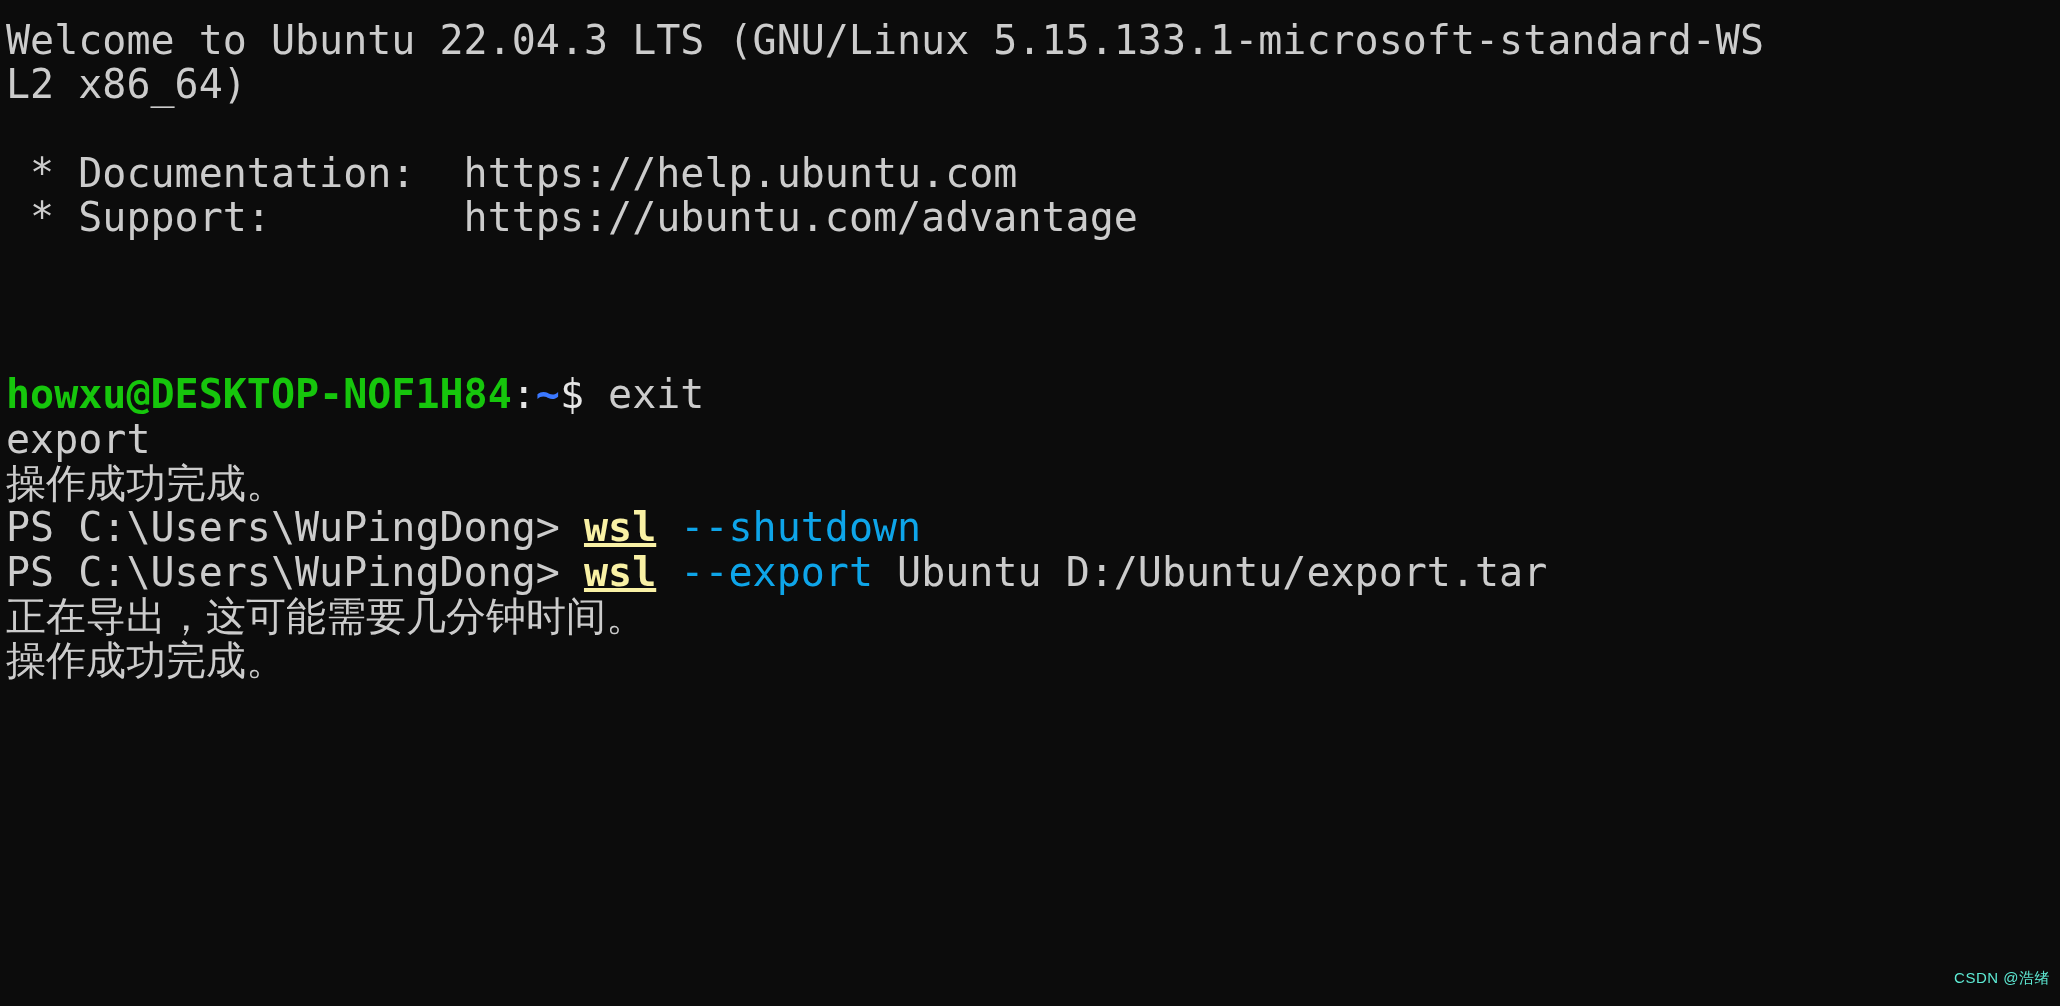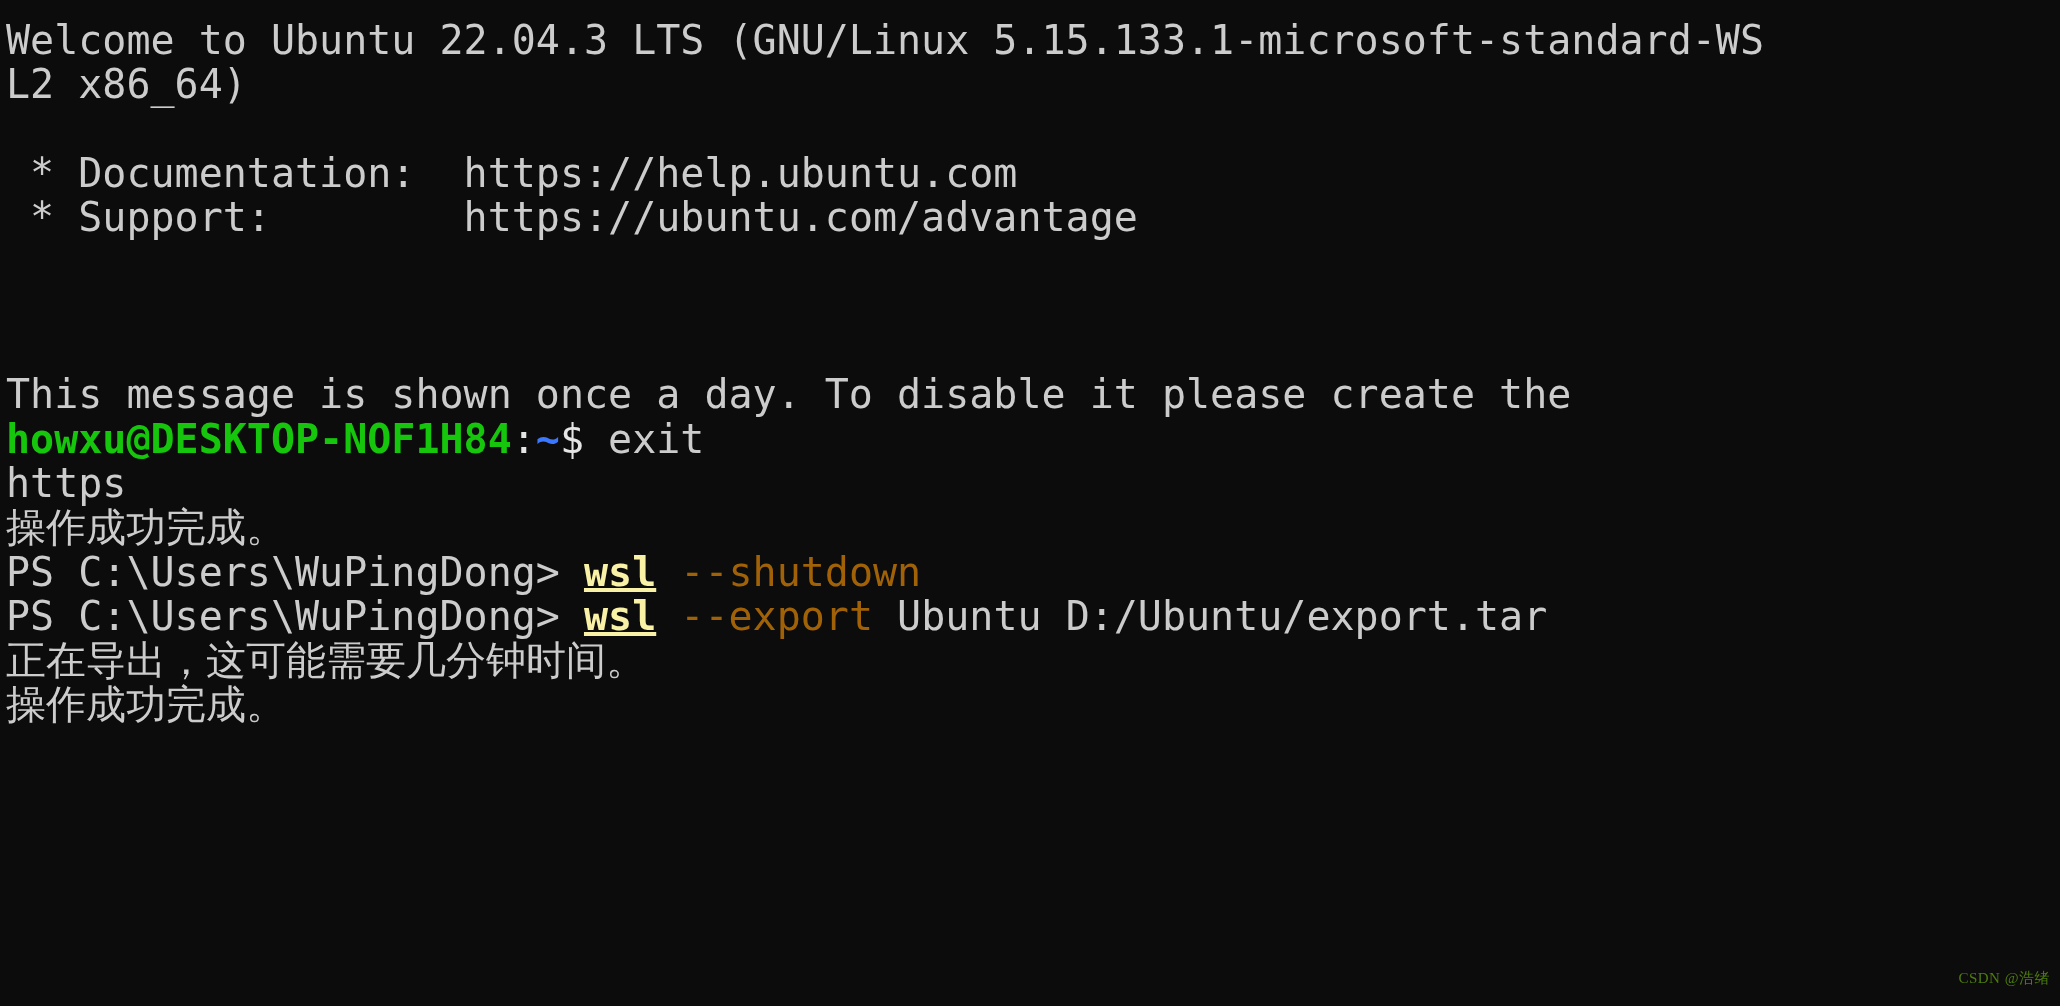--- a/index.html
+++ b/index.html
@@ -31,29 +31,29 @@
     color: transparent;
   }
   .cjk {
     font-family: Liberation Serif, serif;
     font-size: 40px;
   }
   .fg-default { color: #cccccc; }
   .fg-green   { color: #16c60c; font-weight: bold; }
   .fg-blue    { color: #3b78ff; font-weight: bold; }
   .fg-yellow  { color: #f9f1a5; font-weight: bold; text-decoration: underline; }
-  .fg-gray    { color: #a16207; }
+  .fg-gray    { color: #0ea5e9; }
   .fg-white   { color: #e5e5e5; }
   #watermark {
     position: absolute;
     right: 10px;
     bottom: 6px;
-    font-family: Liberation Serif, serif;
+    font-family: Liberation Sans, sans-serif;
     font-size: 15px;
-    color: #4d7c0f;
+    color: #5eead4;
     letter-spacing: 0.5px;
     white-space: pre;
   }
 </style>
 </head>
 <body>
 
 <div id="terminal">
 
   <div class="line"><span class="fg-default">Welcome to Ubuntu 22.04.3 LTS (GNU/Linux 5.15.133.1-microsoft-standard-WS</span></div>
@@ -66,26 +66,25 @@
 
 
   <div class="line"><span class="fg-default"> * Support:        </span><span class="fg-default">https://ubuntu.com/advantage</span></div>
 
   <div class="line blank"><span></span></div>
 
   <div class="line blank"><span></span></div>
 
   <div class="line blank"><span></span></div>
 
-  <div class="line"><span class="fg-default">This message is shown once a day. To disable it please create the</span></div>
 
 
   <div class="line"><span class="fg-green">howxu@DESKTOP-NOF1H84</span><span class="fg-white">:</span><span class="fg-blue">~</span><span class="fg-white">$ </span><span class="fg-default">exit</span></div>
 
-  <div class="line"><span class="fg-default">https</span></div>
+  <div class="line"><span class="fg-default">export</span></div>
 
   <div class="line"><span class="fg-default cjk">操作成功完成。</span></div>
 
   <div class="line"><span class="fg-default">PS C:\Users\WuPingDong&gt; </span><span class="fg-yellow">wsl</span><span class="fg-default"> </span><span class="fg-gray">--shutdown</span></div>
 
   <div class="line"><span class="fg-default">PS C:\Users\WuPingDong&gt; </span><span class="fg-yellow">wsl</span><span class="fg-default"> </span><span class="fg-gray">--export</span><span class="fg-default"> Ubuntu D:/Ubuntu/export.tar</span></div>
 
   <div class="line"><span class="fg-default cjk">正在导出，这可能需要几分钟时间。</span></div>
 
   <div class="line"><span class="fg-default cjk">操作成功完成。</span></div>

